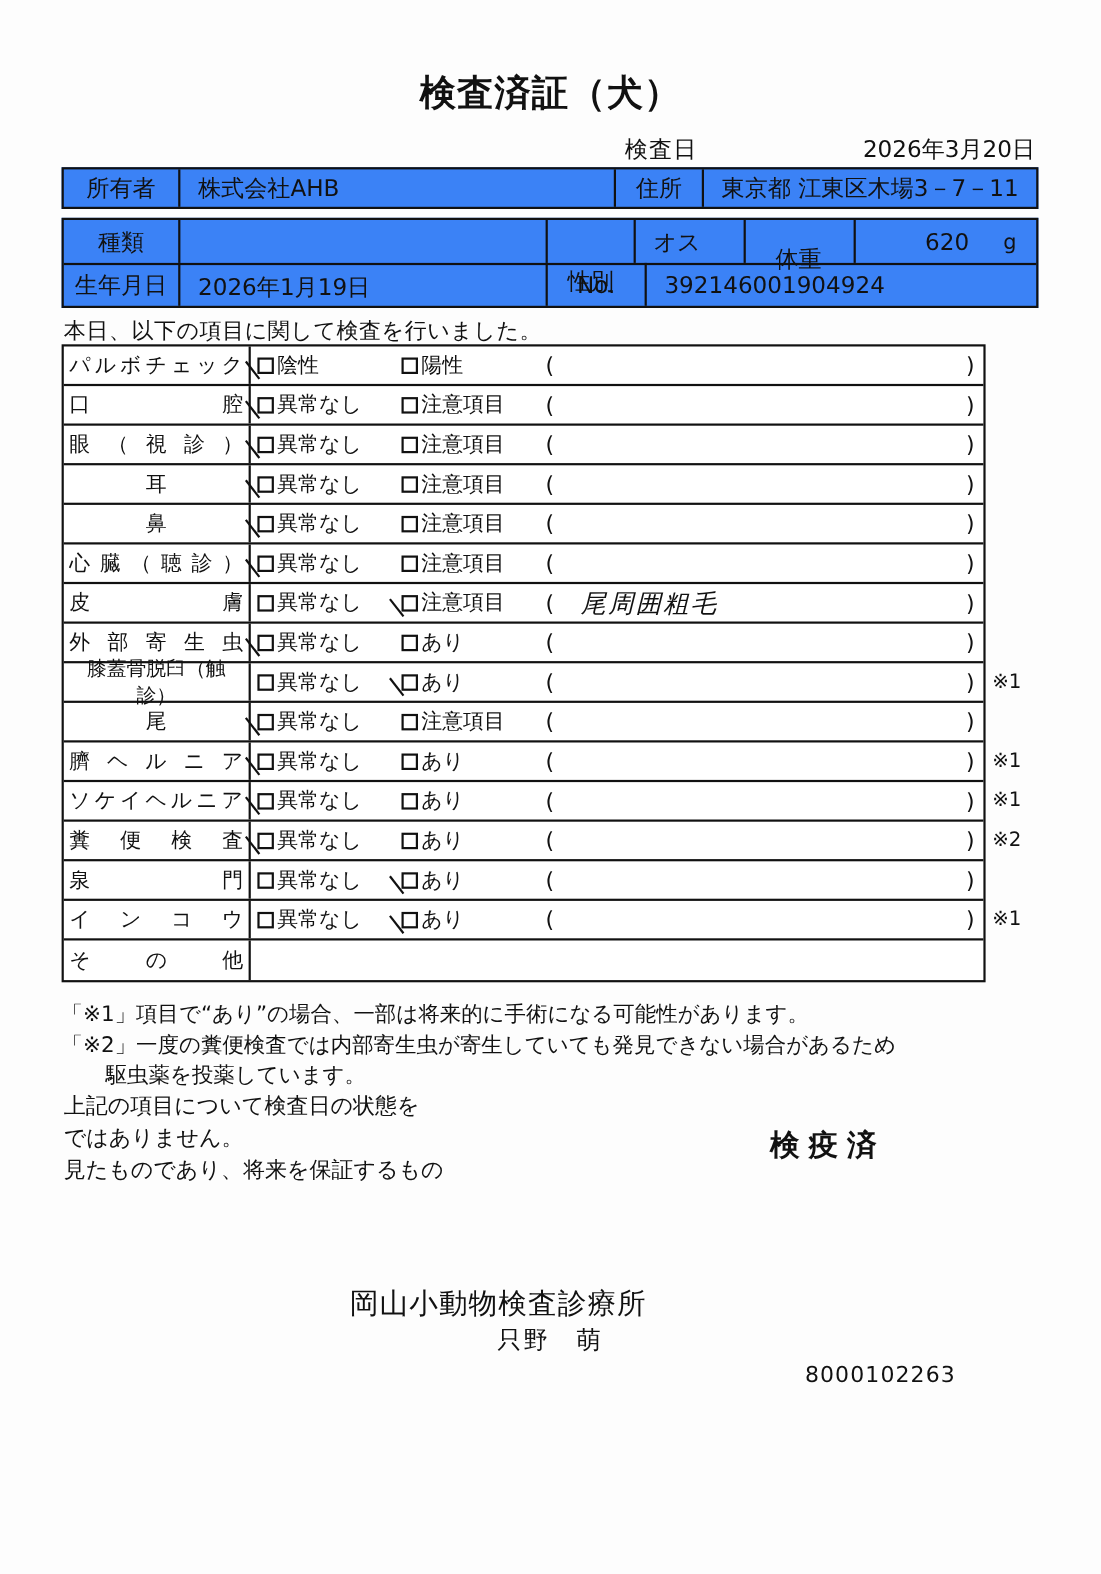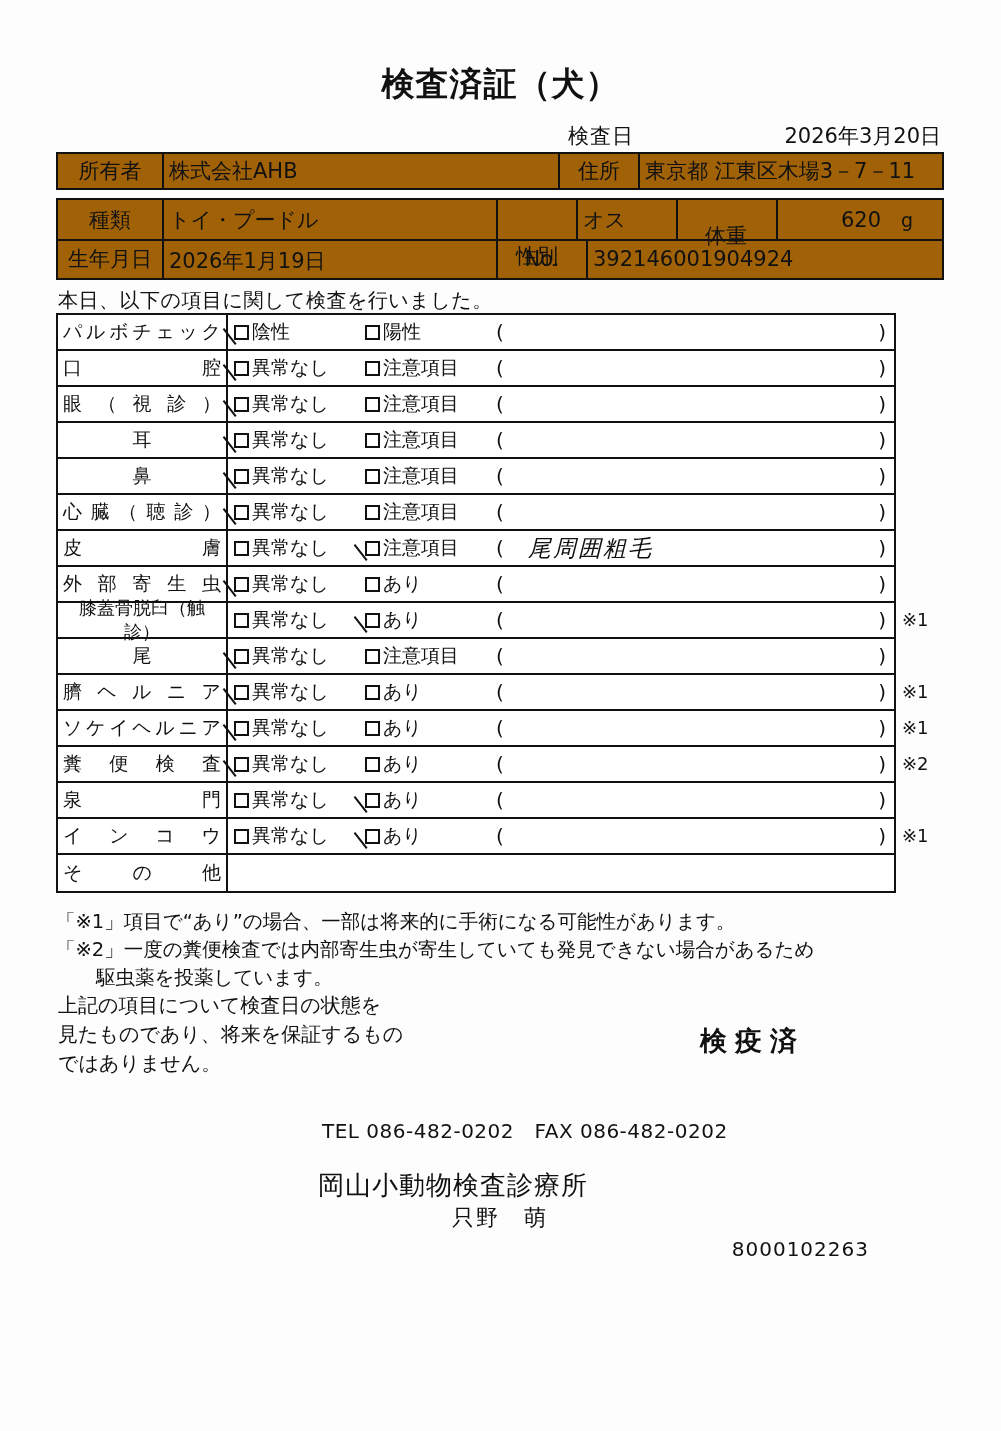--- a/index.html
+++ b/index.html
@@ -51,32 +51,32 @@
     position: absolute;
     right: 3px; top: 0;
     font-size: 21px;
   }
 
   
   .tbl {
     position: absolute;
     border: 2px solid #111;
     box-sizing: border-box;
-    background: #a16207;
+    background: #3b82f6;
   }
   .cell {
     position: absolute;
     box-sizing: border-box;
     display: flex;
     align-items: center;
     font-size: 21px;
     white-space: nowrap;
   }
   .cell.ctr { justify-content: center; }
-  .cell.lft { justify-content: flex-start; padding-left: 5px; }
+  .cell.lft { justify-content: flex-start; padding-left: 16px; }
   .cell.rgt { justify-content: flex-end; padding-right: 9px; }
   .vline {
     position: absolute;
     width: 2px;
     background: #111;
   }
   .hline {
     position: absolute;
     height: 2px;
     background: #111;
@@ -288,21 +288,20 @@
     <div class="vline" style="left:438px; top:0; height:39px;"></div>
     <div class="vline" style="left:518px; top:0; height:39px;"></div>
     <div class="vline" style="left:618px; top:0; height:39px;"></div>
     <div class="vline" style="left:718px; top:0; height:39px;"></div>
 
     <div class="vline" style="left:104px; top:39px; height:39px;"></div>
     <div class="vline" style="left:438px; top:39px; height:39px;"></div>
     <div class="vline" style="left:528px; top:39px; height:39px;"></div>
 
     <div class="cell ctr" style="left:0; top:0; width:104px; height:39px;">種類</div>
-    <div class="cell lft" style="left:106px; top:0; width:330px; height:39px;">トイ・プードル</div>
     <div class="cell ctr" style="left:440px; top:0; width:78px; height:39px;margin-top:36px;">性別</div>
     <div class="cell lft" style="left:520px; top:0; width:96px; height:39px;">オス</div>
     <div class="cell ctr" style="left:620px; top:16px; width:96px; height:39px;">体重</div>
     <div class="cell rgt" style="left:720px; top:0; width:112px; height:39px;">620</div>
     <div class="cell lft" style="left:838px; top:0; width:40px; height:39px; font-size:19px;">g</div>
 
     <div class="cell ctr" style="left:0; top:39px; width:104px; height:39px;">生年月日</div>
     <div class="cell lft" style="left:106px; top:39px; width:330px; height:44px;">2026年1月19日</div>
     <div class="cell ctr" style="left:440px; top:39px; width:88px; height:39px;">No.</div>
     <div class="cell lft" style="left:530px; top:39px; width:352px; height:39px;">392146001904924</div>
@@ -640,27 +639,26 @@
     </div>
 
   <div class="footnotes">
     <div>「※1」項目で“あり”の場合、一部は将来的に手術になる可能性があります。</div>
     <div>「※2」一度の糞便検査では内部寄生虫が寄生していても発見できない場合があるため</div>
     <div class="fn-indent">駆虫薬を投薬しています。</div>
   </div>
 
   <div class="disclaimer">
     <div>上記の項目について検査日の状態を</div>
+    <div>ではありません。</div>
     <div>見たものであり、将来を保証するもの</div>
-    <div>ではありません。</div>
   </div>
 
   <div class="quarantine-stamp">検疫済</div>
 
-  <div class="tel-line">TEL 086-482-0202　FAX 086-482-0202</div>
   <div class="clinic-name">岡山小動物検査診療所</div>
   <div class="vet-name">只野　萌</div>
   <div class="doc-number">8000102263</div>
 
 <div class="ast" style="top: 609px;">※1</div>
     <div class="ast" style="top: 681px;">※1</div>
     <div class="ast" style="top: 717px;">※1</div>
     <div class="ast" style="top: 753px;">※2</div>
     <div class="ast" style="top: 825px;">※1</div>
   </div>

